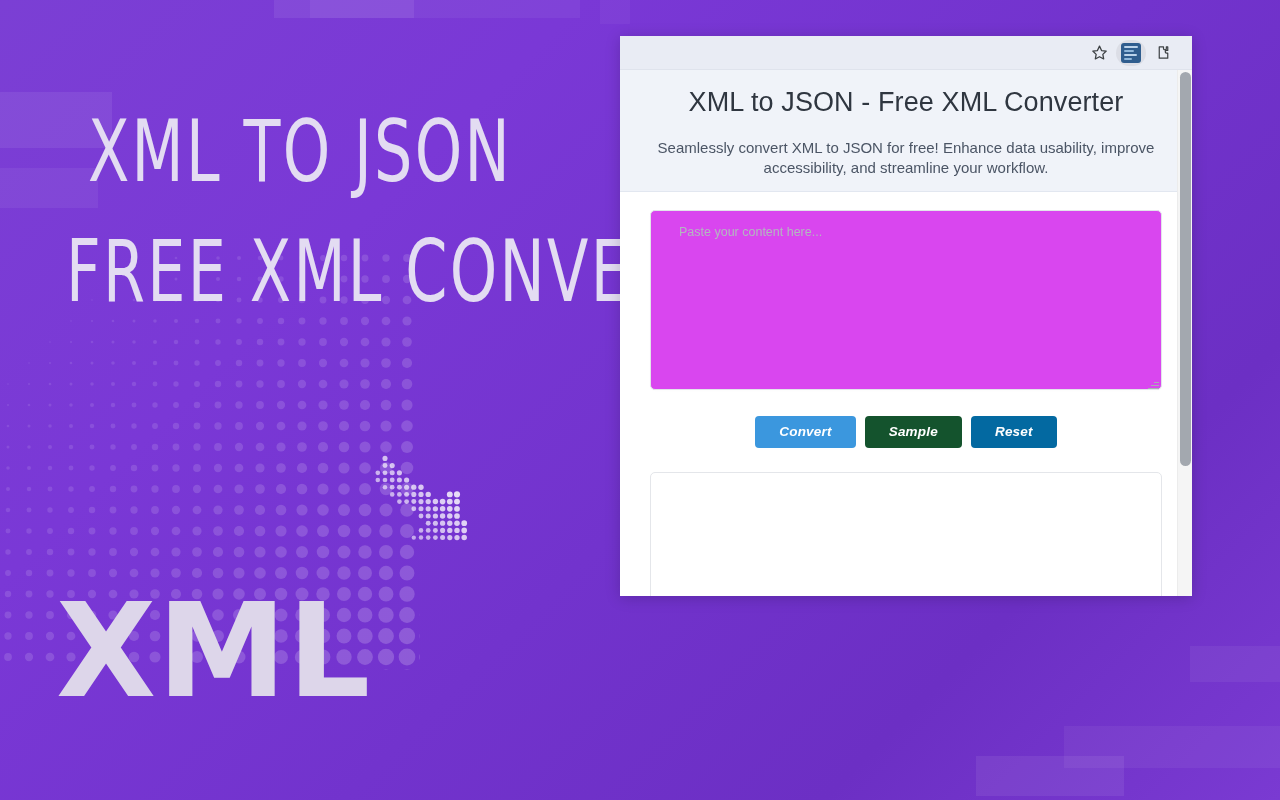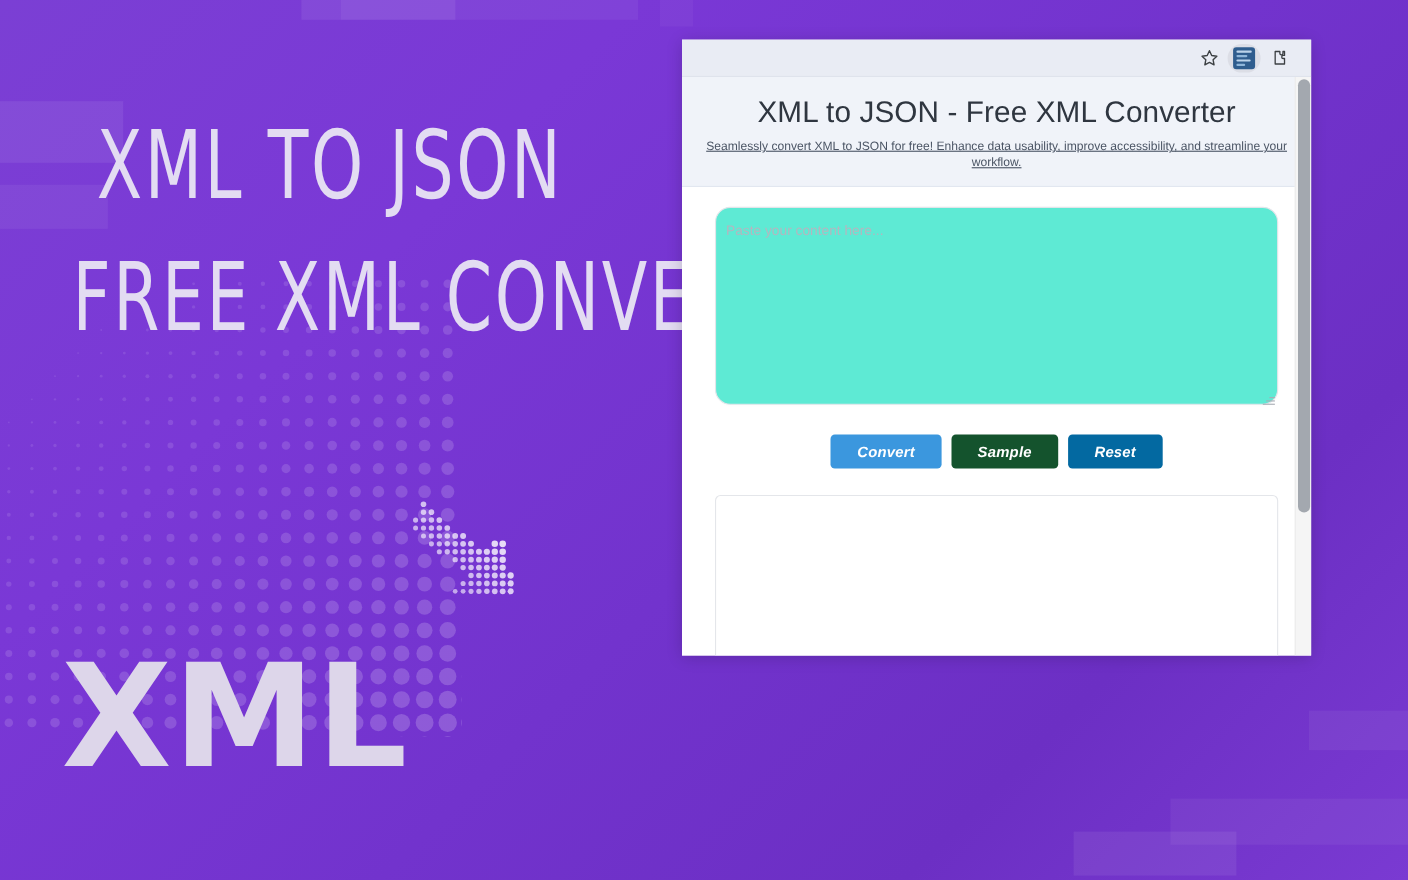--- a/index.html
+++ b/index.html
@@ -142,42 +142,41 @@
     text-align: center;
   }
   .page-title {
     font-size: 27px;
     font-weight: 400;
     color: #2f3640;
     letter-spacing: 0.1px;
     line-height: 1.2;
   }
   .page-sub {
-    margin-top: 8px;
-    font-size: 11px;
+    margin-top: 20px;
+    font-size: 15px;
     color: #4b5565;
     line-height: 1.3;
-    text-decoration: underline;
   }
 
   .content { padding: 18px 30px 0 30px; }
 
   .ta-wrap { position: relative; }
   textarea.editor {
     width: 100%;
     height: 180px;
     border: 1px solid #e2e5ea;
-    border-radius: 14px;
-    padding: 14px 9px;
+    border-radius: 5px;
+    padding: 14px 28px;
     font-family: "Liberation Sans", sans-serif;
     font-size: 12.5px;
     color: #33383f;
     resize: none;
     outline: none;
-    background: #5eead4;
+    background: #d946ef;
     box-shadow: 0 1px 2px rgba(0,0,0,0.015);
   }
   textarea.editor::placeholder { color: #b3b7bf; }
   .resize-grip {
     position: absolute;
     right: 3px; bottom: 4px;
     width: 12px; height: 12px;
     pointer-events: none;
   }
   .resize-grip i {

